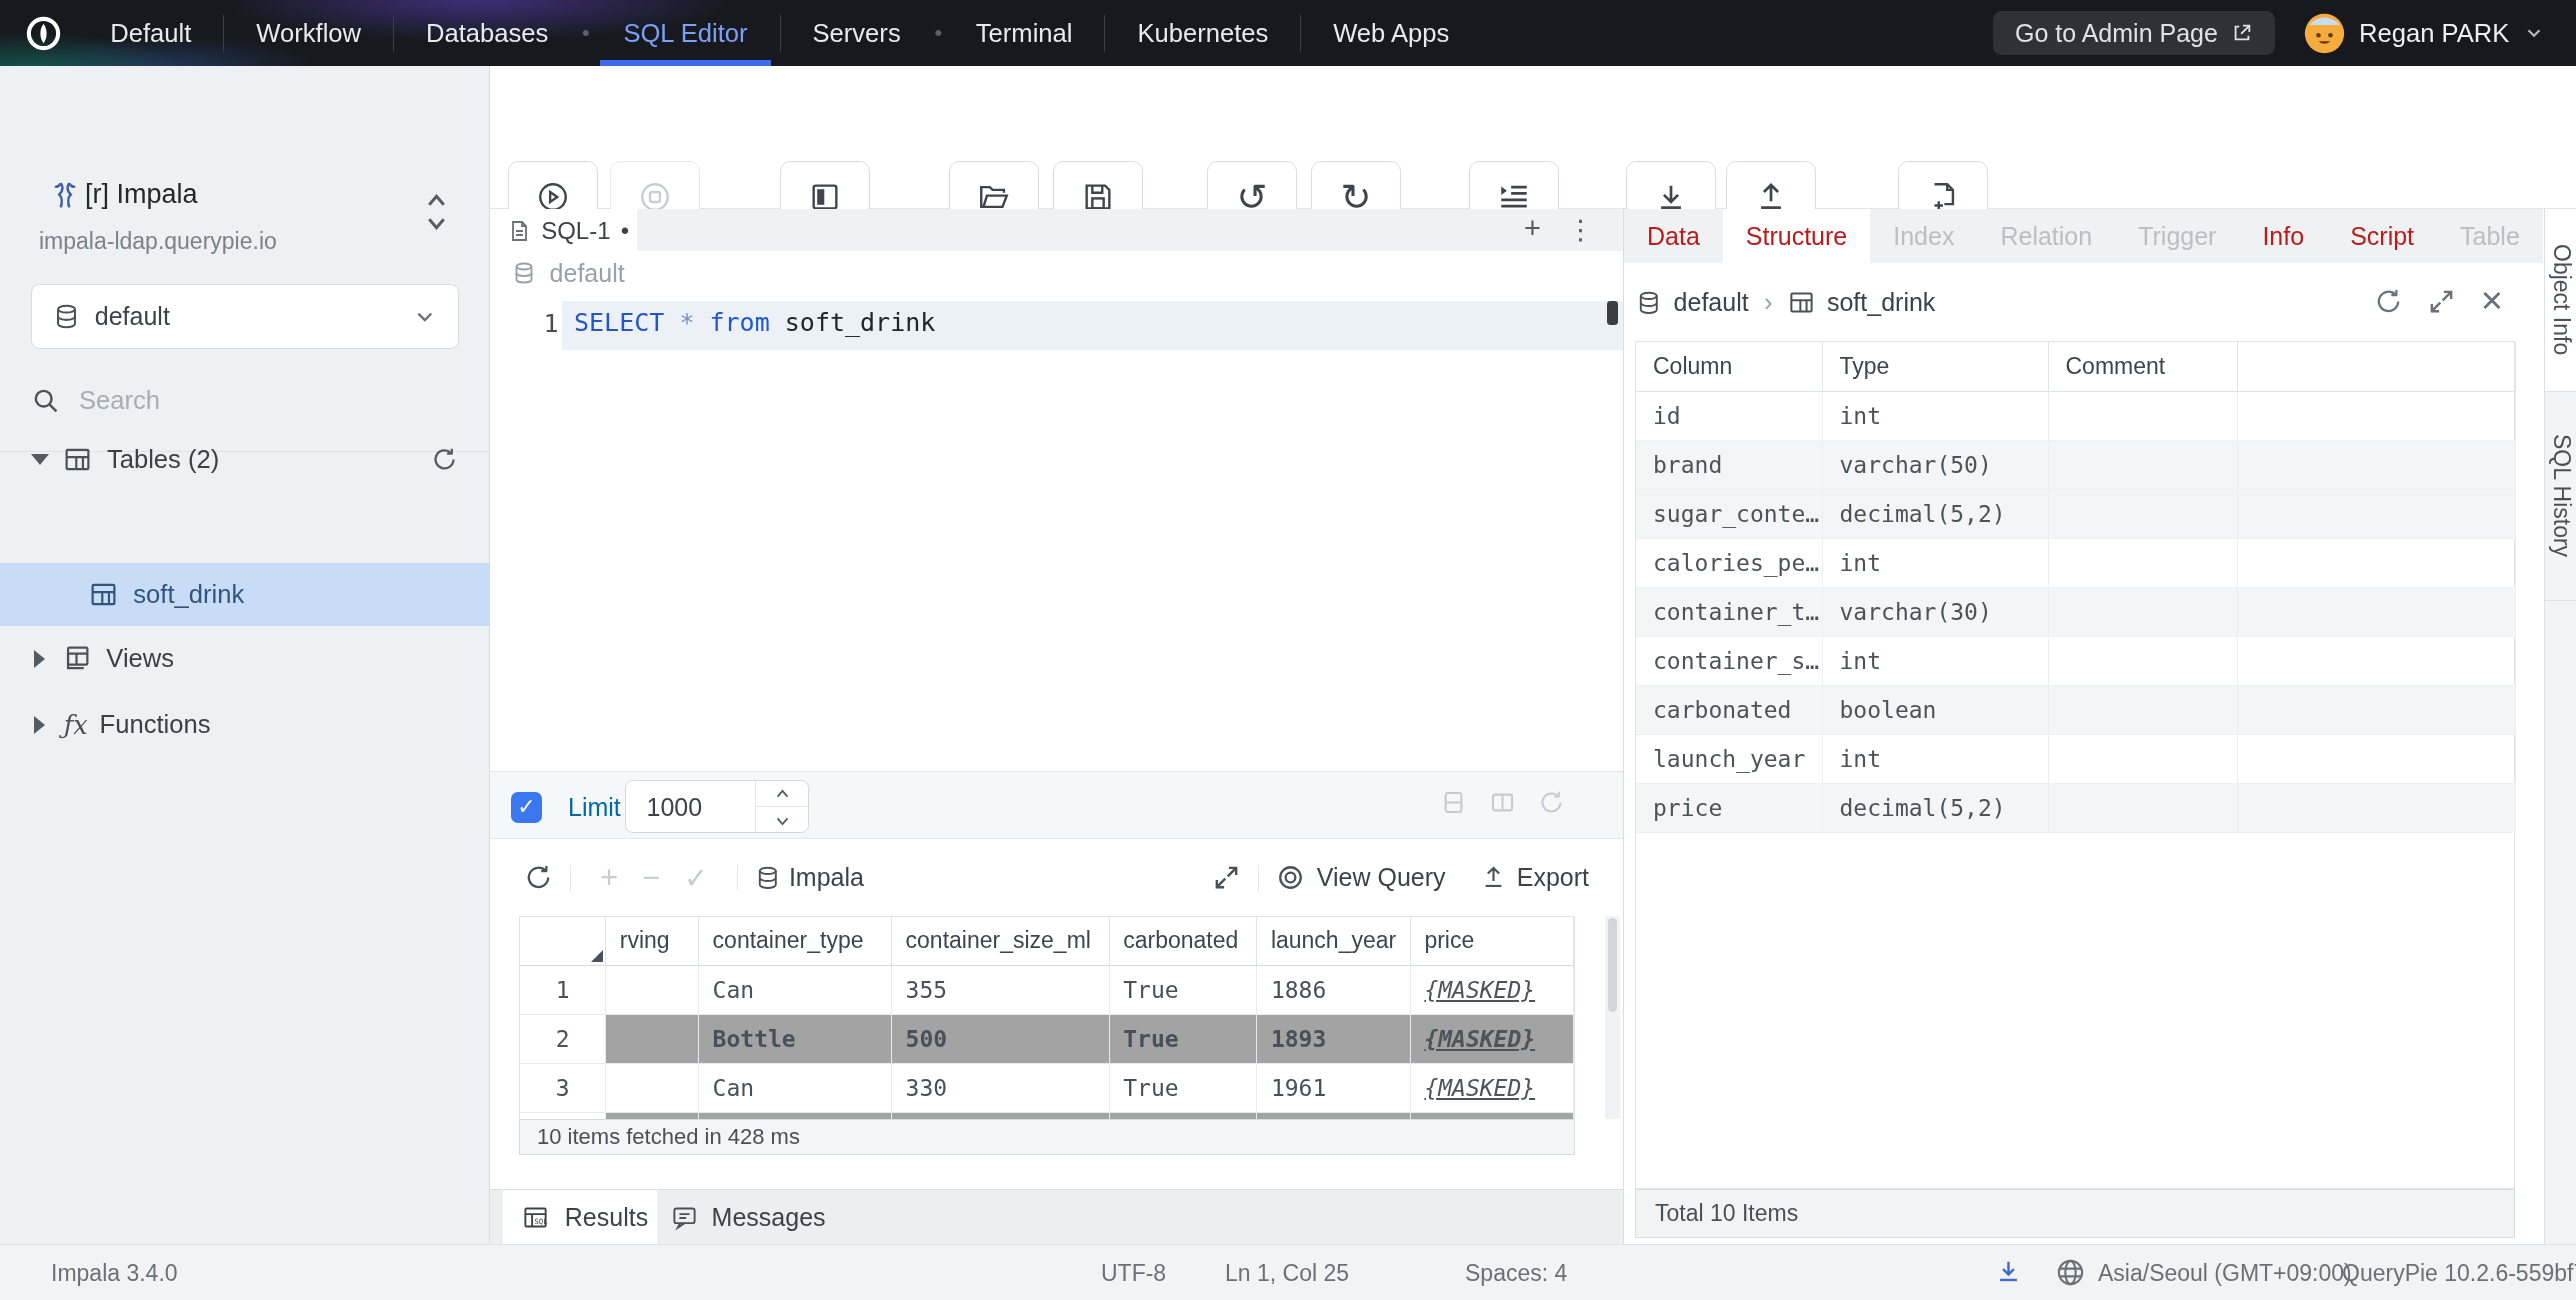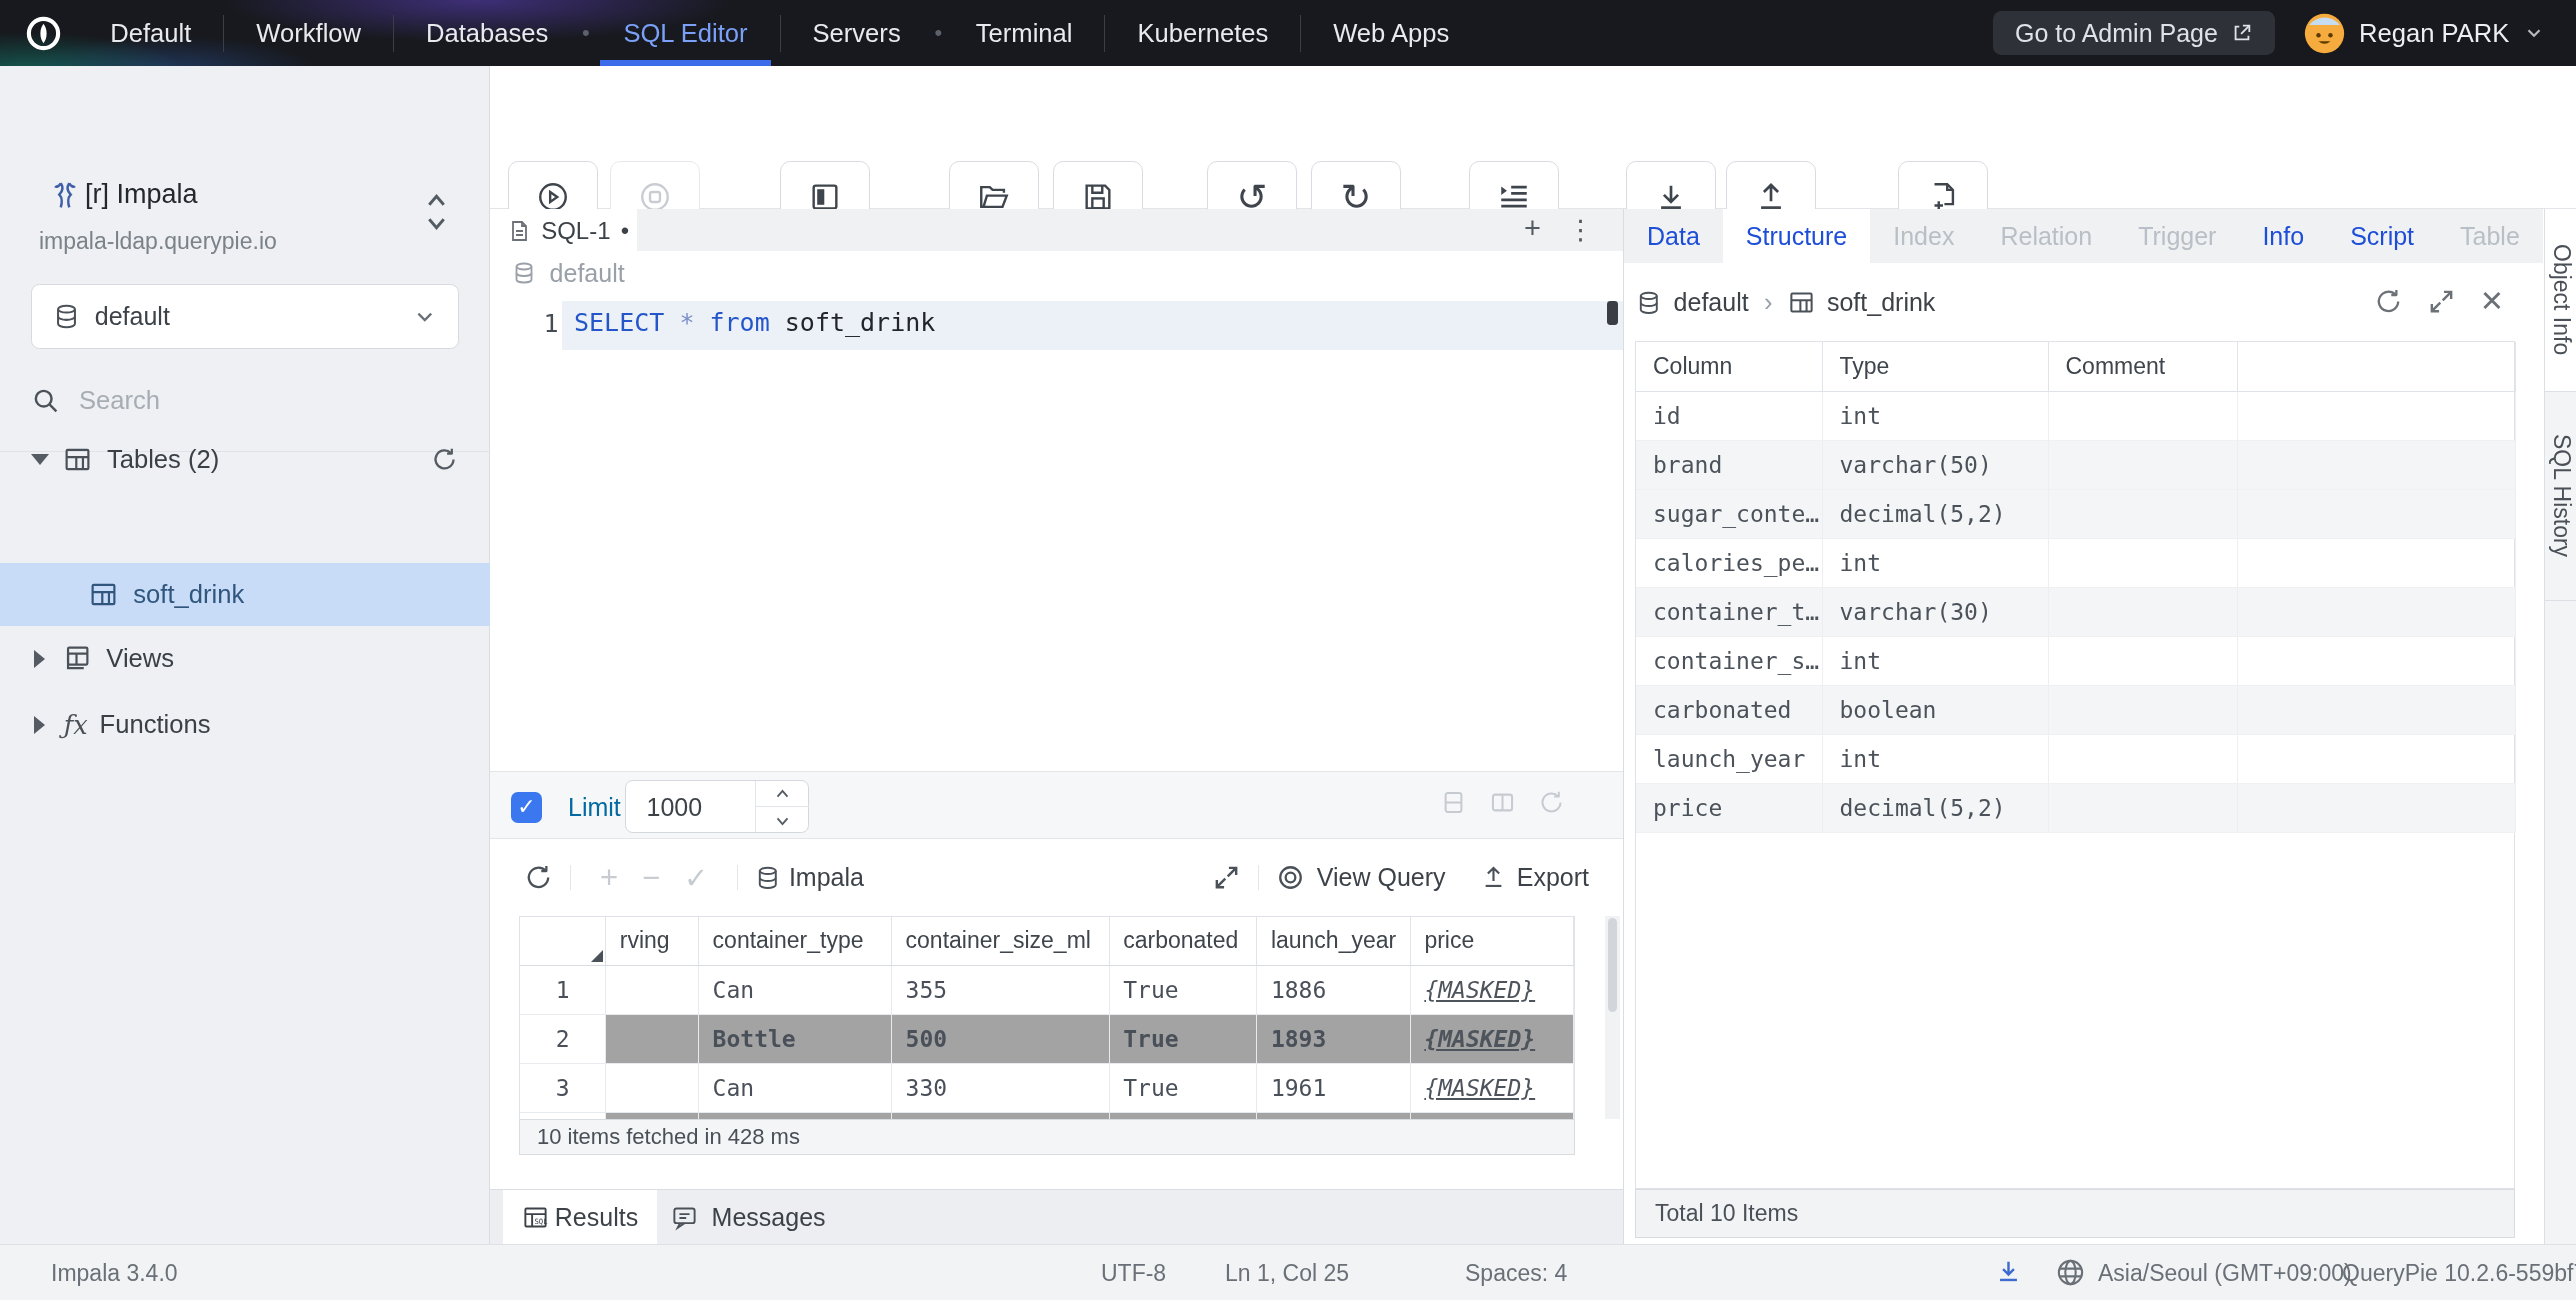--- a/index.html
+++ b/index.html
@@ -87,28 +87,28 @@
   table.grid th { font-weight:normal; text-align:left; color:#3f454c; border-right:0.9px solid #e0e3e7; border-bottom:1.7px solid #d8dbdf; height:48px; padding:0 13.6px; background:#fff; position:relative; }
   table.grid td { font-family:"DejaVu Sans Mono",monospace; color:#4a5059; border-right:0.9px solid #e8eaed; border-bottom:0.9px solid #e8eaed; height:49px; padding:0 13.6px; background:#fff; overflow:hidden; white-space:nowrap; }
   table.grid td.stripe { background:#a3a3a3;font-weight:bold; }
   td.rownum { text-align:center; color:#3c4248; background:#fff !important; }
   .corner { position:absolute; right:2.6px; bottom:2.6px; width:0; height:0; border-left:12px solid transparent; border-bottom:12px solid #4b5158; }
   .masked { font-style:italic; text-decoration:underline; color:#4e545b; }
   #res-vscroll { position:absolute; left:1605px; top:916px; width:14.5px; height:203px; background:#f1f2f4; }
   #res-vscroll .thumb { position:absolute; left:2.6px; top:1.7px; width:9.4px; height:94px; background:#d2d6da; border-radius:5.1px; }
   #res-status { position:absolute; left:519px; top:1119px; width:1056px; height:36px; background:#f4f5f7; border:0.9px solid #d9dcdf; font-size:22px; color:#4a5057; display:flex; align-items:center; padding-left:17px; }
   #res-tabbar { position:absolute; left:490px; top:1189px; width:1133px; height:55px; background:#eceef1; border-top:0.9px solid #dadde1; }
-  #tab-results { position:absolute; left:12.8px; top:0; width:154px; height:55px; background:#fff; display:flex; align-items:center; gap:6px; padding-left:19px; font-size:25px; color:#3c4248; }
+  #tab-results { position:absolute; left:12.8px; top:0; width:154px; height:55px; background:#fff; display:flex; align-items:center; gap:16px; padding-left:19px; font-size:25px; color:#3c4248; }
   #tab-messages { position:absolute; left:181px; top:0; height:55px; display:flex; align-items:center; gap:13.6px; font-size:25px; color:#3c4248; }
 
   
   #panel-div { position:absolute; left:1623px; top:209px; width:0.9px; height:1035px; background:#d9dce0; }
   #opanel { position:absolute; left:1624px; top:209px; width:919px; height:1035px; background:#fff; }
   #op-tabs { position:absolute; left:0; top:0; width:919px; height:54px; background:#f0f1f3; display:flex; align-items:center; overflow:hidden; }
-  .op-tab { font-size:25px; color:#1d4ed8; padding:0 23px; height:54px; display:flex; align-items:center; white-space:nowrap; }
+  .op-tab { font-size:25px; color:#b91c1c; padding:0 23px; height:54px; display:flex; align-items:center; white-space:nowrap; }
   .op-tab.active { background:#fff; }
   .op-tab.disabled { color:#b9bfc6; }
   #op-crumb { position:absolute; left:12px; top:68px; height:51px; display:flex; align-items:center; gap:12px; font-size:25px; color:#3c4248; }
   #op-crumb .sep { color:#9aa0a8; font-size:25.6px; padding:0 3.4px; }
   #op-icons { position:absolute; right:39px; top:78px; display:flex; gap:24px; color:#6b7177; }
   #struct-box { position:absolute; left:11px; top:132px; width:880px; height:848px; border:0.9px solid #dfe2e6; }
   table.struct { border-collapse:collapse; table-layout:fixed; width:879px; font-size:23px; }
   table.struct th { font-weight:normal; text-align:left; color:#3f454c; height:49px; padding:0 17px; border-right:0.9px solid #e0e3e7; border-bottom:0.9px solid #dfe2e6; }
   table.struct td { font-family:"DejaVu Sans Mono",monospace; color:#4c525a; height:49px; padding:0 17px; border-right:0.9px solid #eceef1; border-bottom:0.9px solid #eef0f2; white-space:nowrap; overflow:hidden; }
   table.struct tr.stripe td { background:#f3f5f7; }

